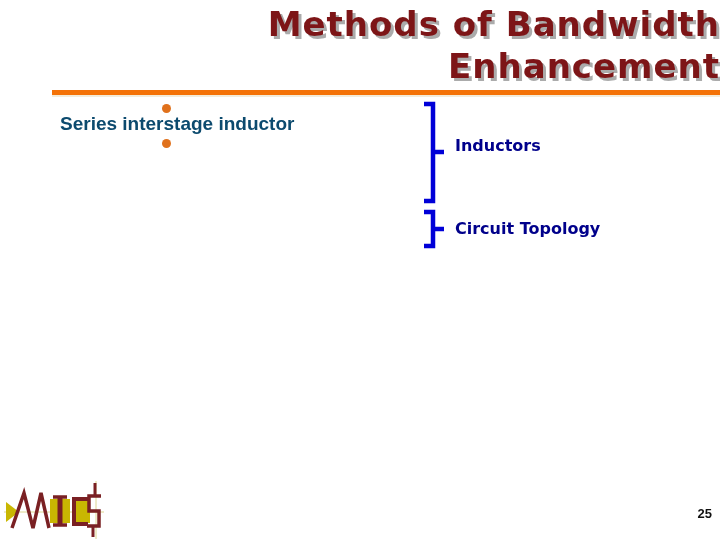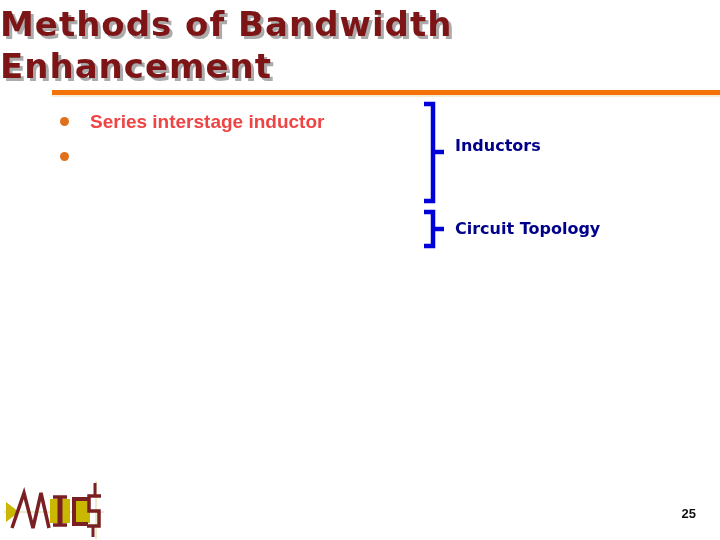--- a/index.html
+++ b/index.html
@@ -8,21 +8,21 @@
     position:relative;
     width:720px; height:540px;
     background:#ffffff;
     overflow:hidden;
     font-family:"Liberation Sans", sans-serif;
   }
 
   
   .title {
     position:absolute; top:3px; left:0; right:0;
-    text-align:left;
+    text-align:right;
     font-family:"DejaVu Sans", sans-serif;
     font-weight:bold;
     font-size:34px;
     line-height:42px;
     letter-spacing:1px;
     color:#7D1517;
     text-shadow:3px 3px 0 #ababab;
   }
 
   
@@ -38,22 +38,23 @@
   .bullets {
     position:absolute; left:60px; top:104px;
     list-style:none;
   }
   .bullets li {
     height:35px;
     display:flex;
     align-items:center;
     font-weight:bold;
     font-size:19px;
-    color:#ef4444;
+    color:#0c4a6e;
     white-space:nowrap;
+    flex-direction:column;
   }
   .dot {
     width:9px; height:9px;
     border-radius:50%;
     background:#E0711C;
     margin-right:21px;
     flex:0 0 auto;
   }
   .bullets sub {
     font-size:13px;
@@ -79,21 +80,21 @@
   }
   .label-inductors { top:136px; }
   .label-topology  { top:219px; }
 
   
   .logo {
     position:absolute; left:4px; top:481px;
     width:100px; height:58px;
   }
   .page-number {
-    position:absolute; right:24px; top:506px;
+    position:absolute; right:8px; top:506px;
     font-size:13px;
     font-weight:bold;
     color:#111111;
   }
 </style>
 </head>
 <body>
 
 <div class="slide">
 

